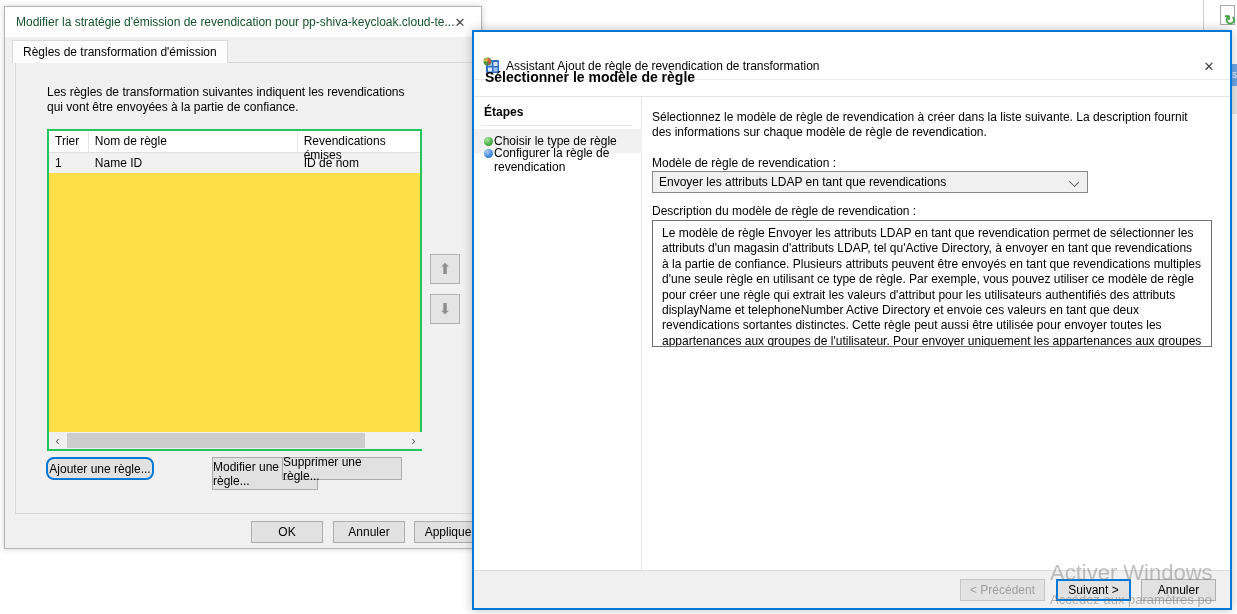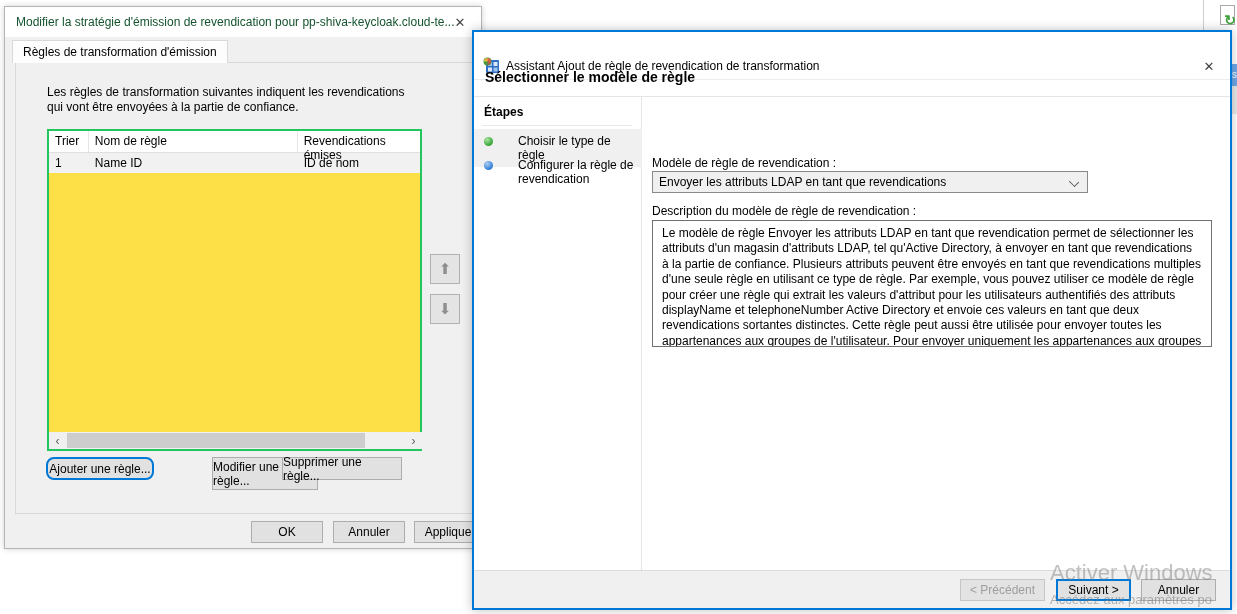--- a/index.html
+++ b/index.html
@@ -63,23 +63,23 @@
   #wiz-icon { left:9px; top:5px; width:17px; height:17px; }
   #wiz-title { left:32px; top:7px; color:#000; white-space:nowrap; }
   #wiz-close { right:6px; top:2px; width:30px; height:24px; }
   #wiz-heading { left:11px; top:37px; font-size:14px; font-weight:bold; }
   #wiz-hsep { left:0; top:64px; width:100%; height:1px; background:#e5e5e5; }
 
   #steps-panel { left:0; top:65px; width:168px; height:477px; background:#fff;
                  border-right:1px solid #e5e5e5; }
   #steps-header { left:10px; top:8px; font-weight:bold; }
   #steps-sep { left:8px; top:28px; width:150px; height:1px; background:#e8e8e8; }
-  .step-row { position:absolute; left:0; width:168px; padding:5px 6px 5px 44px; line-height:14px; }
+  .step-row { position:absolute; left:0; width:168px; padding:5px 6px 5px 20px; line-height:14px; }
   #step-1 { top:32px; background:#f0f0f0; }
-  #step-2 { top:56px; }
+  #step-2 { top:44px; }
   .bullet { position:absolute; left:10px; top:8px; width:9px; height:9px; border-radius:50%; }
   .bullet-green { background:radial-gradient(circle at 35% 30%, #a8e6a0, var(--step_active) 70%); }
   .bullet-blue  { background:radial-gradient(circle at 35% 30%, #aecdf3, var(--step_pending) 70%); }
 
   #wiz-intro { left:178px; top:78px; width:556px; line-height:15px; }
   #tmpl-label { left:178px; top:124px; }
   #tmpl-select { left:178px; top:139px; width:436px; height:22px; background:#f0f0f0;
                  border:1px solid #898989; display:flex; align-items:center; padding:0 26px 0 6px; }
   #tmpl-chevron { position:absolute; right:9px; top:6px; width:8px; height:8px;
                   border-right:1px solid #555; border-bottom:1px solid #555;
@@ -192,20 +192,21 @@
       <div class="step-row" id="step-1">
         <span class="bullet bullet-green"></span>
         <span>Choisir le type de règle</span>
       </div>
       <div class="step-row" id="step-2">
         <span class="bullet bullet-blue"></span>
         <span>Configurer la règle de revendication</span>
       </div>
     </div>
 
+    <div class="abs" id="wiz-intro">Sélectionnez le modèle de règle de revendication à créer dans la liste suivante. La description fournit des informations sur chaque modèle de règle de revendication.</div>
 
     <div class="abs" id="tmpl-label">Modèle de règle de revendication :</div>
     <div class="abs" id="tmpl-select">
       <span>Envoyer les attributs LDAP en tant que revendications</span>
       <span id="tmpl-chevron"></span>
     </div>
 
     <div class="abs" id="desc-label">Description du modèle de règle de revendication :</div>
     <div class="abs" id="desc-box">Le modèle de règle Envoyer les attributs LDAP en tant que revendication permet de sélectionner les attributs d'un magasin d'attributs LDAP, tel qu'Active Directory, à envoyer en tant que revendications à la partie de confiance. Plusieurs attributs peuvent être envoyés en tant que revendications multiples d'une seule règle en utilisant ce type de règle. Par exemple, vous pouvez utiliser ce modèle de règle pour créer une règle qui extrait les valeurs d'attribut pour les utilisateurs authentifiés des attributs displayName et telephoneNumber Active Directory et envoie ces valeurs en tant que deux revendications sortantes distinctes. Cette règle peut aussi être utilisée pour envoyer toutes les appartenances aux groupes de l'utilisateur. Pour envoyer uniquement les appartenances aux groupes individuels, utilisez le modèle de règle Envoyer l'appartenance à un groupe en tant que revendication.</div>
 

